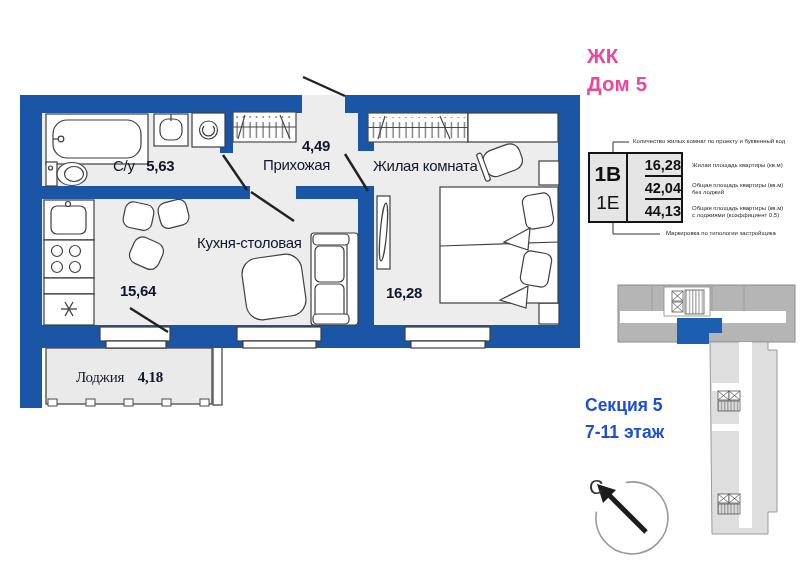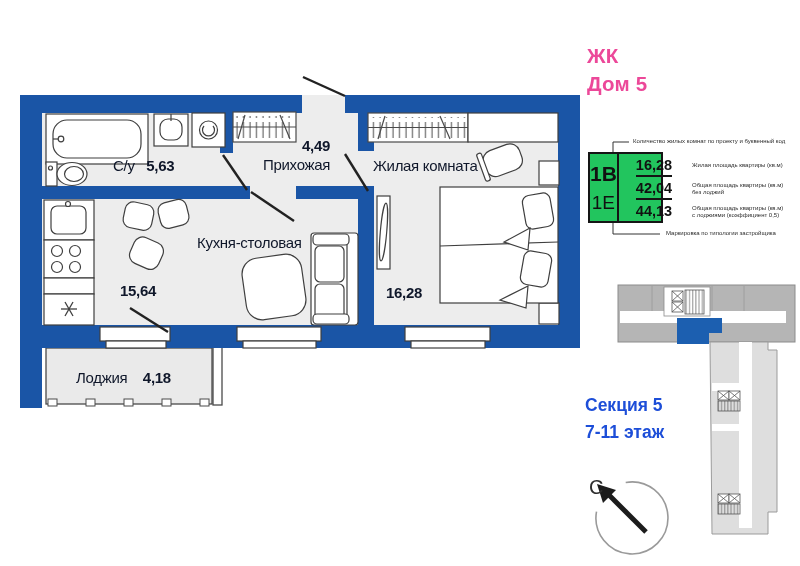--- a/index.html
+++ b/index.html
@@ -6,22 +6,22 @@
   #stage{position:relative;width:800px;height:566px;background:#fff;overflow:hidden;
          font-family:"Liberation Sans","DejaVu Sans",sans-serif;}
   #planart{position:absolute;left:0;top:0;}
   .rlabel{position:absolute;font-size:15px;line-height:1.05;color:#0f172a;
           letter-spacing:-0.3px;white-space:nowrap;}
   .rarea{font-weight:700;}
   .title{position:absolute;left:587px;top:42px;font-size:20.5px;line-height:28px;
          font-weight:800;color:#ec4899;letter-spacing:0.2px;}
   .section-info{position:absolute;left:585px;top:392px;font-size:17.5px;line-height:27px;
          font-weight:800;color:#1d4ed8;}
-  .legend-table{position:absolute;left:588px;top:152px;width:75px;height:71px;
-         border:2px solid #151515;display:flex;background:#22c55e;box-sizing:border-box;gap:17px;}
+  .legend-table{position:absolute;left:588px;top:152px;width:95px;height:71px;
+         border:2px solid #151515;display:flex;background:#e5e5e5;box-sizing:border-box;gap:17px;}
   .lt-left{width:38px;border-right:2px solid #151515;display:flex;flex-direction:column;
          align-items:center;justify-content:center;gap:9px;}
   .code1{font-size:21px;font-weight:800;color:#111;line-height:1;}
   .code2{font-size:19px;font-weight:500;color:#111;line-height:1;}
   .lt-right{flex:1;display:flex;flex-direction:column;}
   .lt-cell{flex:1;display:flex;align-items:center;justify-content:center;
          font-size:14.5px;font-weight:700;color:#111;border-bottom:2px solid #151515;}
   .lt-cell:last-child{border-bottom:none;}
   .notes{position:absolute;left:588px;top:136px;width:424px;height:240px;
          transform:scale(0.5);transform-origin:0 0;font-size:12px;line-height:13px;color:#2b2b2b;}
@@ -257,21 +257,21 @@
 <div class="rlabel" style="left:113px;top:158px;">
   <span>С/у</span>&nbsp;&nbsp;
   <span class="rarea">5,63</span>
 </div>
 <div class="rlabel rarea" style="left:302px;top:138px;">4,49</div>
 <div class="rlabel" style="left:263px;top:157px;">Прихожая</div>
 <div class="rlabel" style="left:373px;top:158px;">Жилая комната</div>
 <div class="rlabel rarea" style="left:386px;top:285px;">16,28</div>
 <div class="rlabel" style="left:197px;top:235px;">Кухня-столовая</div>
 <div class="rlabel rarea" style="left:120px;top:283px;">15,64</div>
-<div class="rlabel" style="left:76px;top:370px;">
+<div class="rlabel" style="left:76px;top:370px;font-family:Liberation Serif, serif;">
   <span>Лоджия</span>&nbsp;&nbsp;&nbsp;
   <span class="rarea">4,18</span>
 </div>
 
 <div class="legend-table">
   <div class="lt-left">
     <div class="code1">1В</div>
     <div class="code2">1Е</div>
   </div>
   <div class="lt-right">

